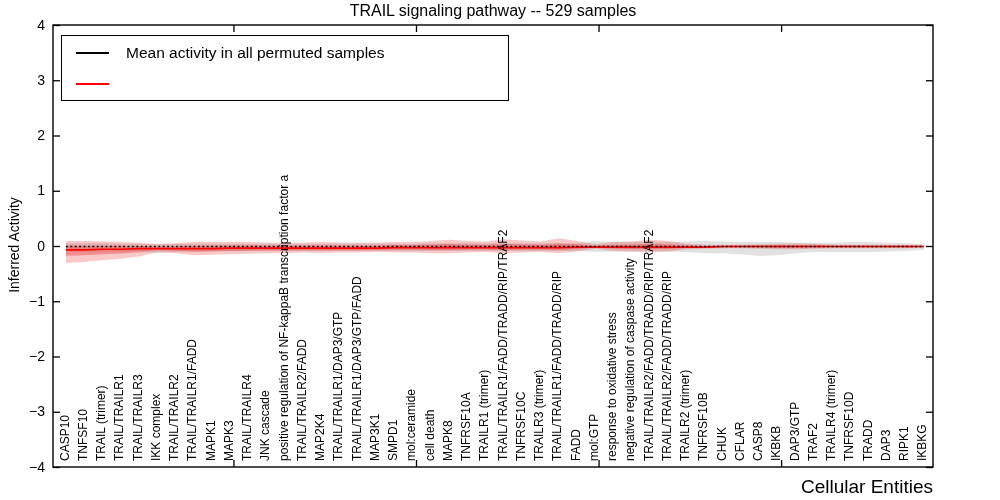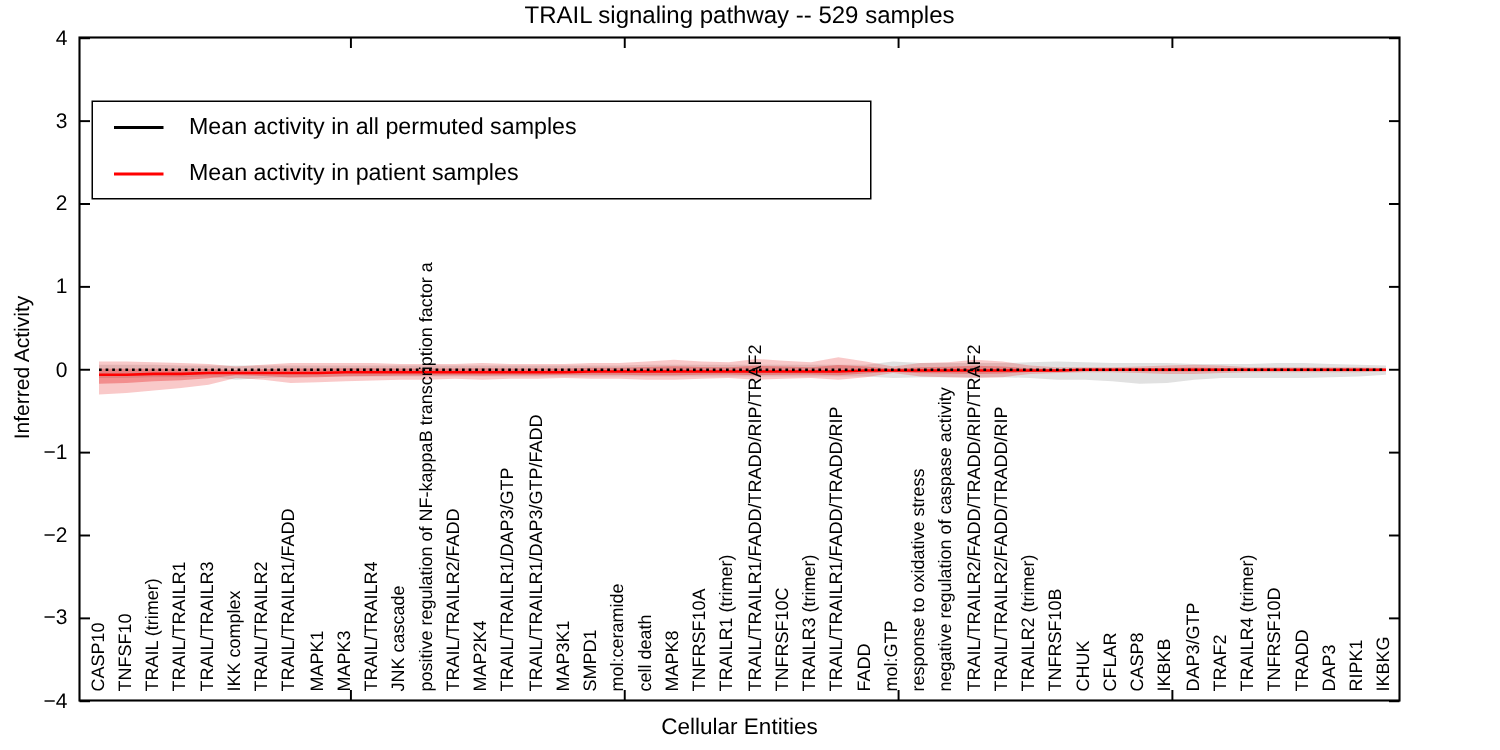--- a/index.html
+++ b/index.html
@@ -14,31 +14,31 @@
     position:absolute;top:461px;transform:rotate(-90deg);transform-origin:0 0;
     white-space:nowrap;font-size:12px;line-height:14px;color:#000;
   }
   #y-tick-labels{position:absolute;left:0;top:0;z-index:2;}
   .ytick{position:absolute;left:8px;width:37px;text-align:right;font-size:14px;}
   .title{
     position:absolute;left:53px;top:2px;width:880px;text-align:center;
     font-size:16px;z-index:3;
   }
   .xlabel{
-    position:absolute;left:53px;top:476px;width:880px;text-align:center;
-    font-size:15px;z-index:6;
+    position:absolute;left:53px;top:476px;width:880px;text-align:right;
+    font-size:19px;z-index:6;
   }
   .ylabel{
     position:absolute;left:-51px;top:237px;width:130px;text-align:center;
     font-size:14px;transform:rotate(-90deg);z-index:3;
   }
   .legend{
-    position:absolute;left:61px;top:35px;width:520px;height:66px;
+    position:absolute;left:61px;top:35px;width:448px;height:66px;
     background:#ffffff;border:1.6px solid #000;z-index:5;box-sizing:border-box;
-    display:flex;flex-direction:column;justify-content:center;margin-top:32px;
+    display:flex;flex-direction:column;justify-content:center;
   }
   .legend-row{display:flex;align-items:center;height:31px;padding-left:14px;}
   .legend-line{width:33px;height:2px;background:#000;margin-right:17px;flex:none;}
   .legend-label{font-size:15.5px;white-space:nowrap;}
 </style>
 </head>
 <body>
 
 <div id="figure">
 
@@ -144,17 +144,16 @@
   <div class="ylabel">Inferred Activity</div>
   <div class="xlabel">Cellular Entities</div>
 
   <div class="legend">
     <div class="legend-row">
       <span class="legend-line" style="background: rgb(0, 0, 0);"></span>
       <span class="legend-label">Mean activity in all permuted samples</span>
     </div>
     <div class="legend-row">
       <span class="legend-line" style="background: rgb(255, 0, 0);"></span>
-      <span class="legend-label">Mean activity in patient samples</span>
     </div>
   </div>
 
 </div>
 
 </body></html>

